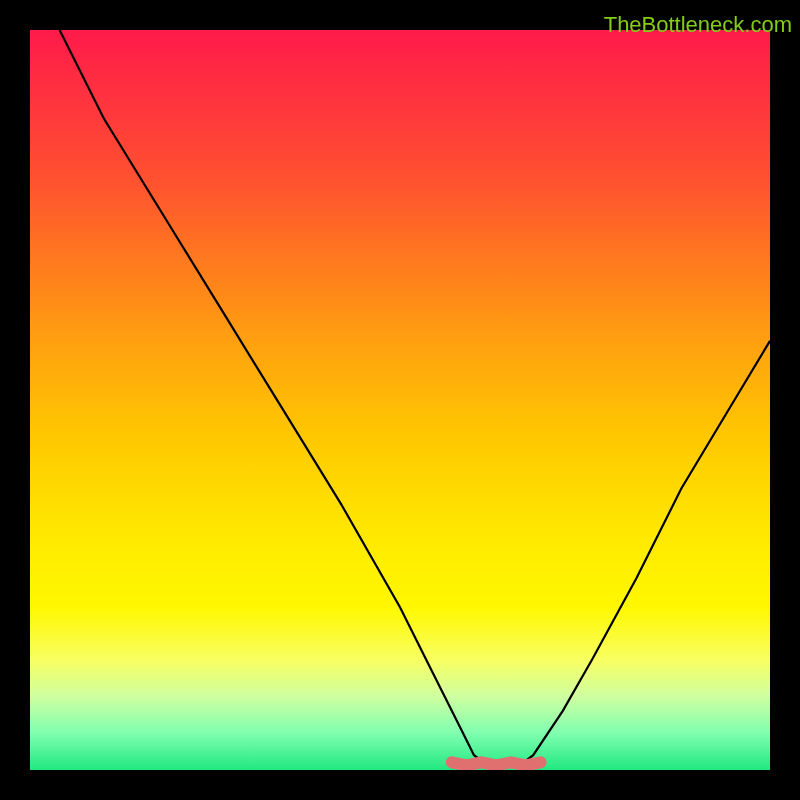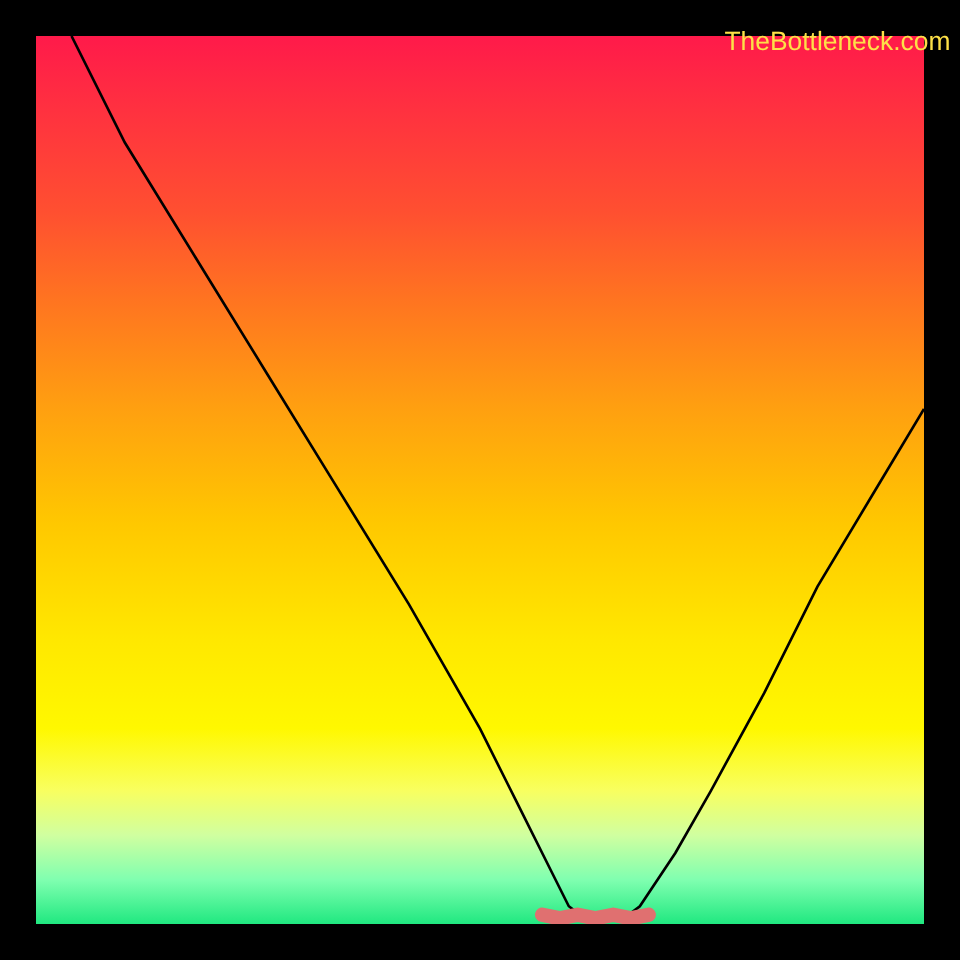--- a/index.html
+++ b/index.html
@@ -31,23 +31,23 @@
       #ffe800 68%,
       #fff800 78%,
       #f8ff60 85%,
       #d0ffa0 90%,
       #80ffb0 95%,
       #20e880 100%
     );
   }
   .watermark {
     position: absolute;
-    top: 22px;
+    top: 12px;
     right: 8px;
-    color: #fde047;
+    color: #84cc16;
     font-size: 22px;
     font-weight: 500;
     z-index: 10;
   }
   svg.curve {
     position: absolute;
     inset: 0;
     width: 100%;
     height: 100%;
   }

